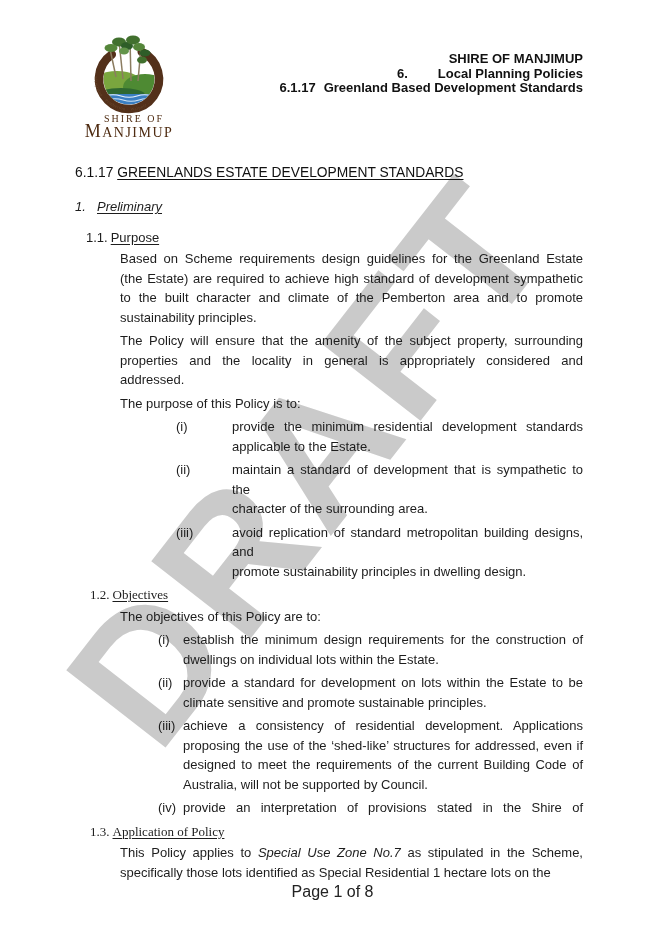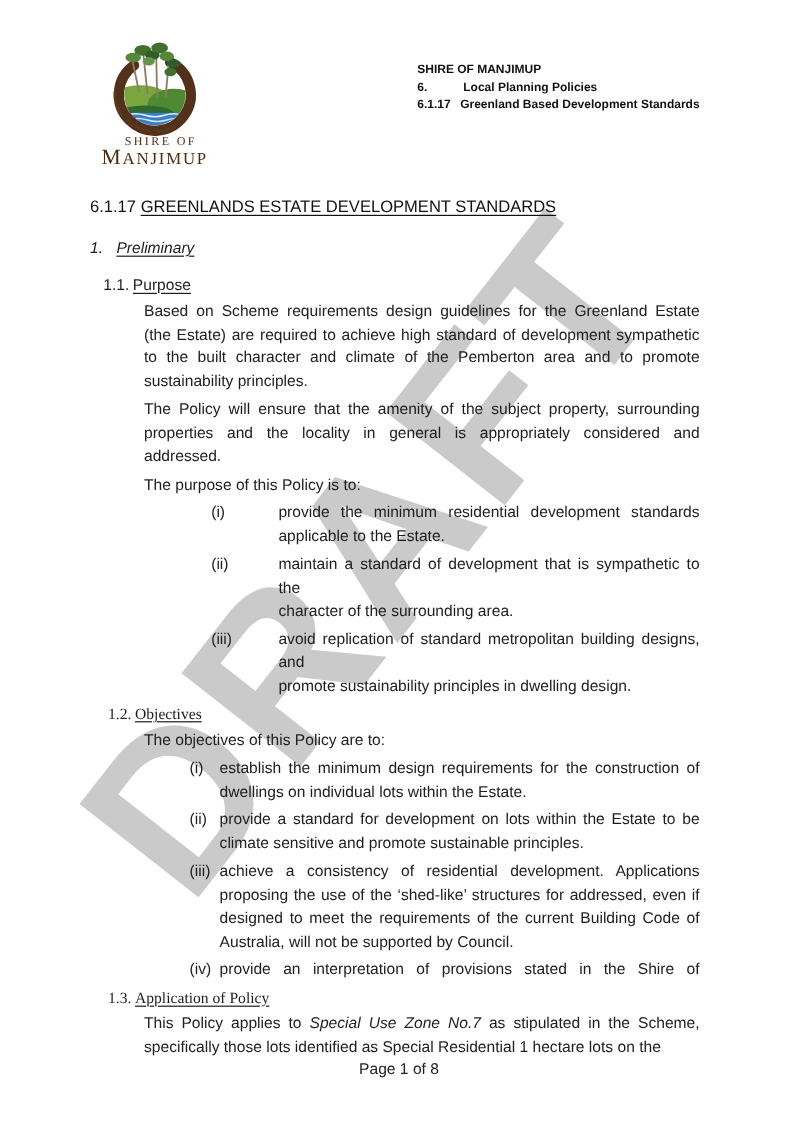--- a/index.html
+++ b/index.html
@@ -14,21 +14,21 @@
     color:#cacaca;
   }
   .content{position:relative;z-index:1;padding:35px 82px 0 75px;}
   
   .doc-header{position:relative;height:112px;}
   .logo{position:absolute;left:-6px;top:0;width:120px;text-align:center;color:#4f2c12;}
   .emblem{display:block;margin:0 auto;}
   .logo-shire-of{font-family:"Liberation Serif","DejaVu Serif",serif;font-size:10px;letter-spacing:2px;margin-left:10px;line-height:8px;}
   .logo-name{font-family:"Liberation Serif","DejaVu Serif",serif;font-size:14px;letter-spacing:1.5px;line-height:16px;}
   .logo-name::first-letter{font-size:18px;}
-  .header-right{position:absolute;right:0;top:17px;text-align:left;font-weight:bold;font-size:10px;line-height:14.5px;color:#111;}
+  .header-right{position:absolute;right:0;top:17px;text-align:right;font-weight:bold;font-size:13px;line-height:14.5px;color:#111;}
   .gap-wide{display:inline-block;width:30px;}
   .gap-small{display:inline-block;width:8px;}
   
   .doc-title{margin-top:16px;font-weight:normal;font-size:13.8px;line-height:20px;color:#111;}
   .t-text,.sec-label{text-decoration:underline;text-underline-offset:2px;}
   .h-s1{margin-top:14px;font-size:13px;line-height:19.5px;font-style:italic;}
   .s1-num{display:inline-block;width:22px;}
   .sub{font-size:13px;line-height:19.5px;margin-bottom:2px;}
   .h-s11{margin-top:11px;margin-left:11px;}
   .h-s12,.h-s13{margin-top:4px;margin-left:15px;font-family:Liberation Serif, serif;}
@@ -37,21 +37,21 @@
   .body-col{margin-left:45px;font-size:13px;line-height:19.5px;}
   .para{margin-bottom:4px;}
   .jl.jfull{text-align:justify;text-align-last:justify;}
   .num-list .li-row{display:flex;margin-bottom:4px;}
   .purpose-list{padding-left:56px;}
   .purpose-list .li-marker{flex:0 0 56px;}
   .objectives-list{padding-left:38px;}
   .objectives-list .li-marker{flex:0 0 25px;}
   .li-content{flex:1;min-width:0;}
   em{font-style:italic;}
-  .footer{position:absolute;left:0;right:0;top:883px;z-index:1;text-align:center;font-size:13px;color:#222;}
+  .footer{position:absolute;left:0;right:0;top:883px;z-index:1;text-align:center;font-size:16px;color:#222;}
 </style>
 </head>
 <body>
 
 <div class="page">
 
   <div class="watermark">DRAFT</div>
 
   <div class="content">
 

